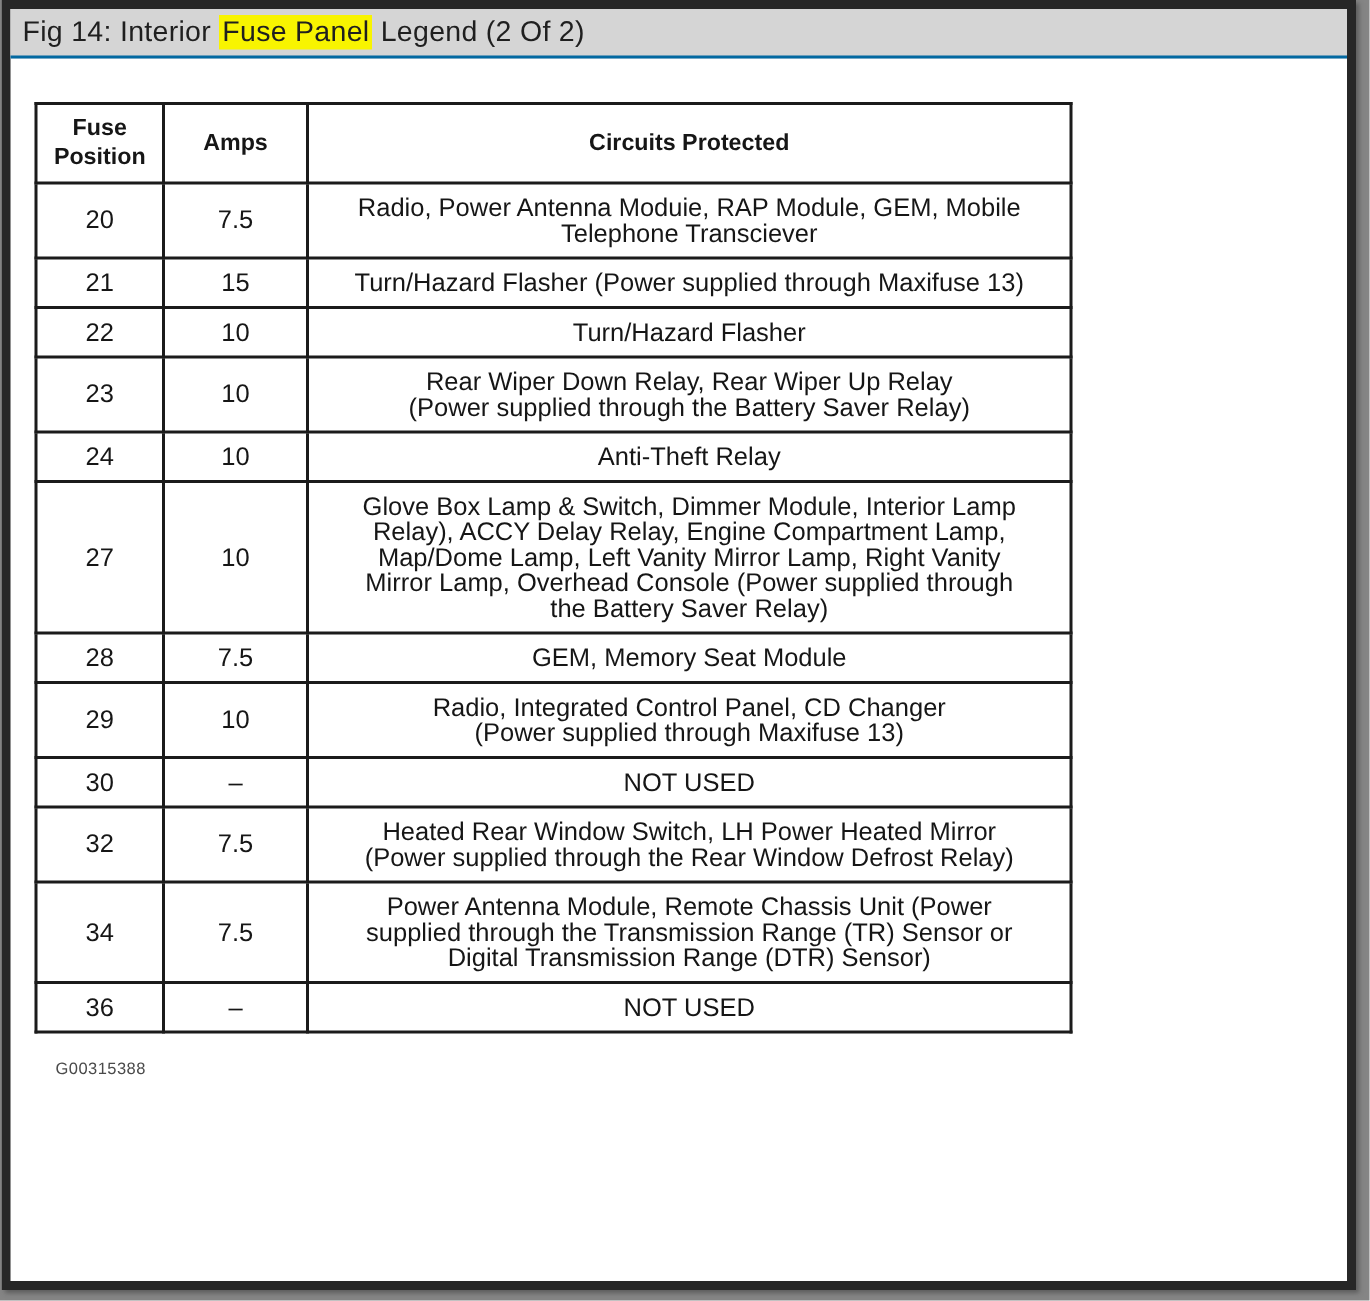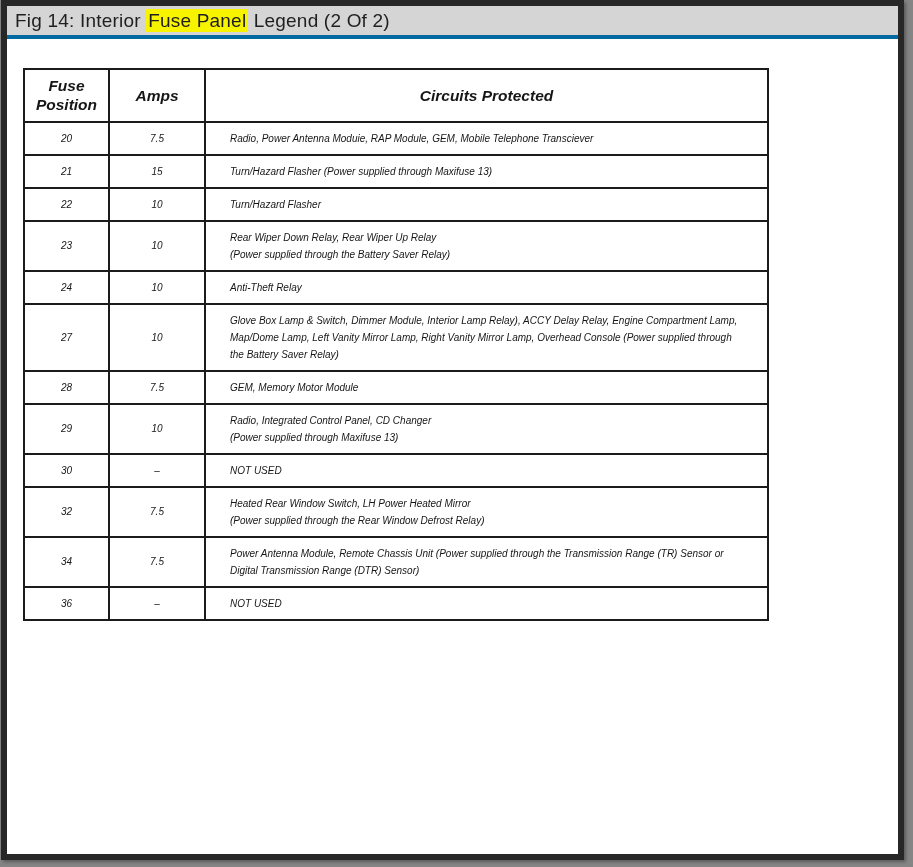--- a/index.html
+++ b/index.html
@@ -19,61 +19,61 @@
   }
   .titlebar {
     height: 33px;
     background: #d5d5d5;
     display: flex;
     align-items: center;
     padding-left: 8px;
     font-size: 19px;
     color: #1f1f1f;
     letter-spacing: 0.2px;
-    border-bottom: 4px solid #0369a1;
+    border-bottom: 2px solid #0369a1;
   }
   .title-highlight {
     background: #f8f400;
     padding: 1px 2px;
   }
   .content {
     padding: 29px 14px 0 16px;
   }
   table.fuse-table {
-    width: 746px;
+    width: 692px;
     border-collapse: collapse;
     border: 2px solid #1b1b1b;
     table-layout: fixed;
-    font-style: italic;
   }
   table.fuse-table th, table.fuse-table td {
     border: 2px solid #1b1b1b;
     color: #161616;
     vertical-align: middle;
   }
   col.c-pos  { width: 85px; }
   col.c-amps { width: 96px; }
   th {
     font-size: 15.5px;
     font-weight: bold;
     text-align: center;
     padding: 6px 4px;
     height: 48px;
     line-height: 1.25;
   }
-  td { font-size: 10px; line-height: 17px; }
+  td { font-size: 17px; line-height: 17px; }
   td.pos, td.amps {
     text-align: center;
     padding: 7px 4px;
     vertical-align: top;
   }
   td.circ {
     padding: 7px 24px;
     white-space: pre-line;
     vertical-align: top;
+    text-align: center;
   }
   .figure-code {
     margin: 18px 0 0 14px;
     font-size: 11px;
     color: #4a4a4a;
     letter-spacing: 0.3px;
   }
 </style>
 </head>
 <body>
@@ -126,21 +126,21 @@
           <td class="circ">Anti-Theft Relay</td>
         </tr>
         <tr>
           <td class="pos">27</td>
           <td class="amps">10</td>
           <td class="circ">Glove Box Lamp &amp; Switch, Dimmer Module, Interior Lamp Relay), ACCY Delay Relay, Engine Compartment Lamp, Map/Dome Lamp, Left Vanity Mirror Lamp, Right Vanity Mirror Lamp, Overhead Console (Power supplied through the Battery Saver Relay)</td>
         </tr>
         <tr>
           <td class="pos">28</td>
           <td class="amps">7.5</td>
-          <td class="circ">GEM, Memory Motor Module</td>
+          <td class="circ">GEM, Memory Seat Module</td>
         </tr>
         <tr>
           <td class="pos">29</td>
           <td class="amps">10</td>
           <td class="circ">Radio, Integrated Control Panel, CD Changer
 (Power supplied through Maxifuse 13)</td>
         </tr>
         <tr>
           <td class="pos">30</td>
           <td class="amps">–</td>
@@ -158,16 +158,17 @@
           <td class="circ">Power Antenna Module, Remote Chassis Unit (Power supplied through the Transmission Range (TR) Sensor or Digital Transmission Range (DTR) Sensor)</td>
         </tr>
         <tr>
           <td class="pos">36</td>
           <td class="amps">–</td>
           <td class="circ">NOT USED</td>
         </tr>
       </tbody>
     </table>
 
+    <div class="figure-code">G00315388</div>
 
   </div>
 
 </div>
 
 </body></html>

